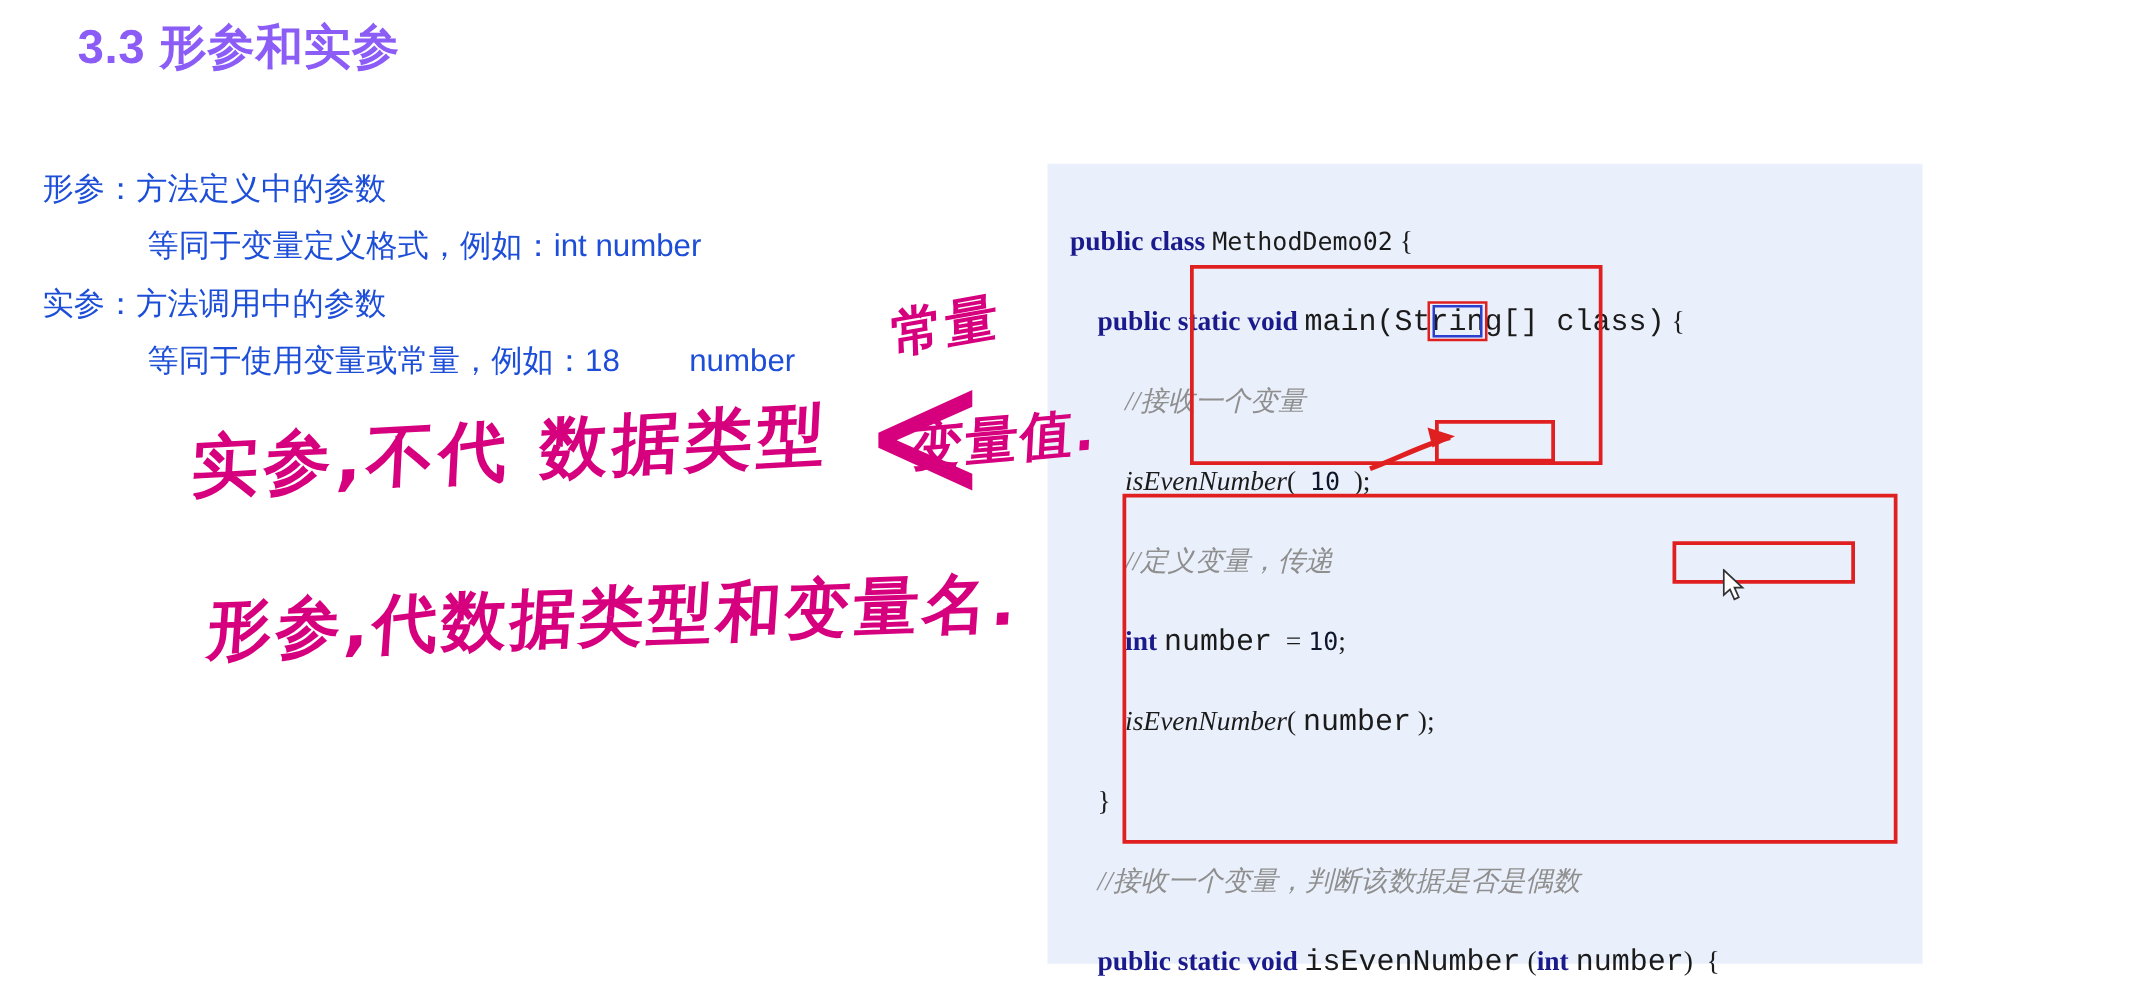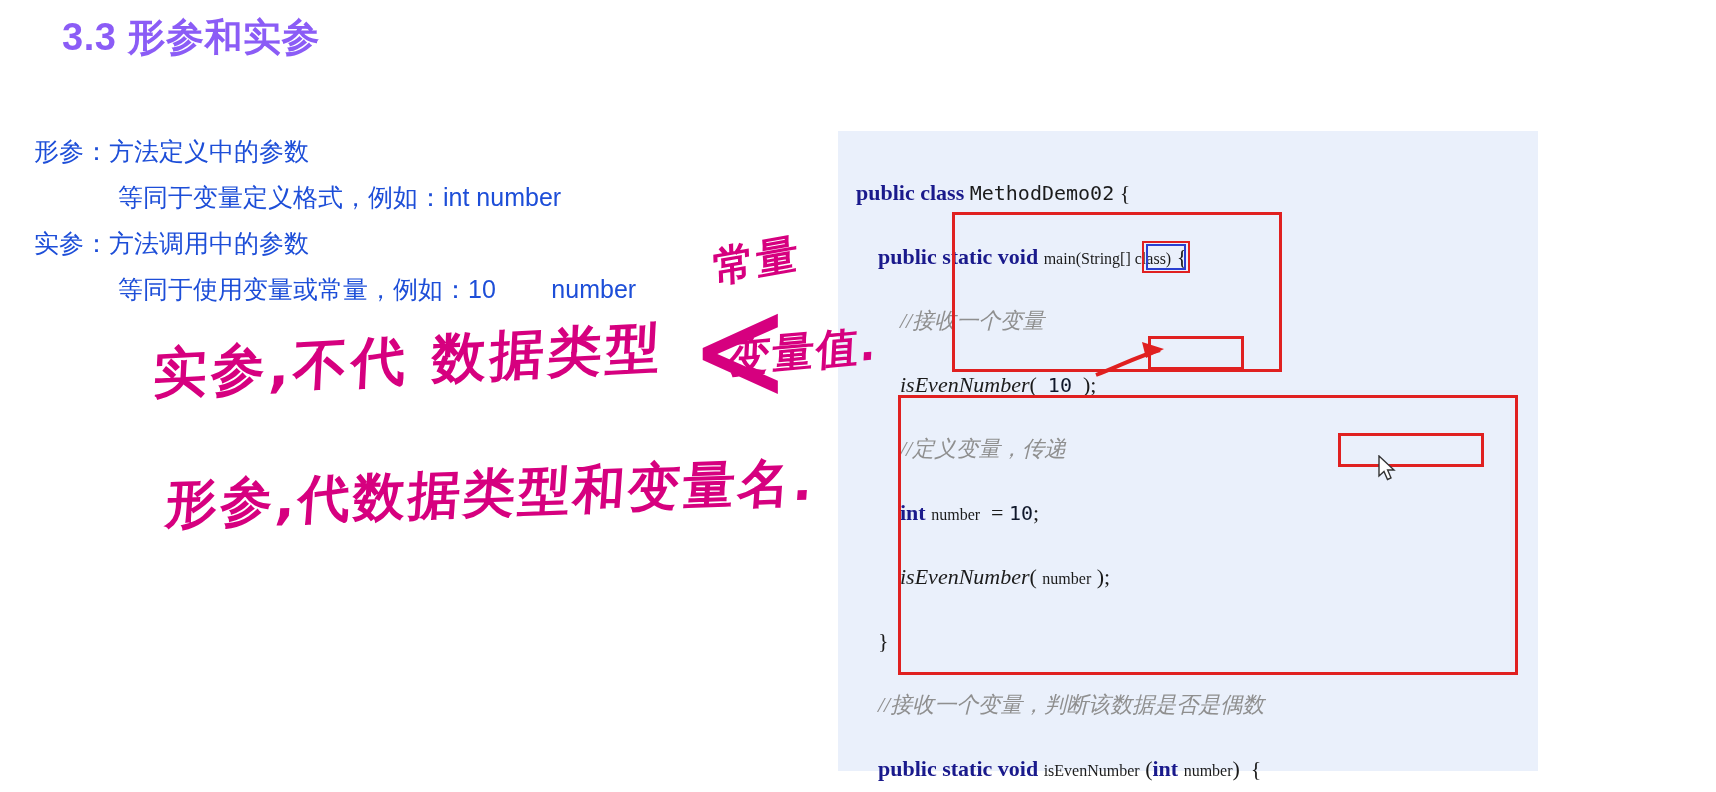--- a/index.html
+++ b/index.html
@@ -68,22 +68,22 @@
   .code .kw {
     font-family: "Liberation Serif", serif;
     font-weight: bold;
     color: #1a1a8c;
   }
   .code .cls {
     font-family: "DejaVu Sans Mono", monospace;
     font-size: 20px;
   }
   .code .mono {
-    font-family: Liberation Serif, serif;
-    font-size: 16px;
+    font-family: Liberation Mono, monospace;
+    font-size: 24px;
   }
   .code .cmt {
     color: #8f8f8f;
     font-style: italic;
     font-family: "Liberation Serif", serif;
   }
   .code .num {
     color: #0f172a;
     font-family: "DejaVu Sans Mono", monospace;
     font-size: 20px;
@@ -172,21 +172,21 @@
 </style>
 </head>
 <body>
 
 <div class="slide-title">3.3 形参和实参</div>
 
 <div class="notes">
   <div class="line">形参：方法定义中的参数</div>
   <div class="line indent">等同于变量定义格式，例如：int number</div>
   <div class="line">实参：方法调用中的参数</div>
-  <div class="line indent">等同于使用变量或常量，例如：10        number</div>
+  <div class="line indent">等同于使用变量或常量，例如：18        number</div>
 </div>
 
 <div class="code-panel">
   <div class="code">
 <div class="code-line"><span class="kw">public</span> <span class="kw">class</span> <span class="cls">MethodDemo02</span> {</div>
 <div class="code-line">    <span class="kw">public</span> <span class="kw">static</span> <span class="kw">void</span> <span class="mono">main</span><span class="mono">(String[] class)</span> {</div>
 <div class="code-line">        <span class="cmt">//接收一个变量</span></div>
 <div class="code-line">        <span class="meth">isEvenNumber</span>(  <span class="num">10</span>  );</div>
 <div class="code-line">        <span class="cmt">//定义变量，传递</span></div>
 <div class="code-line">        <span class="kw">int</span> <span class="mono">number</span>  = <span class="num">10</span>;</div>

